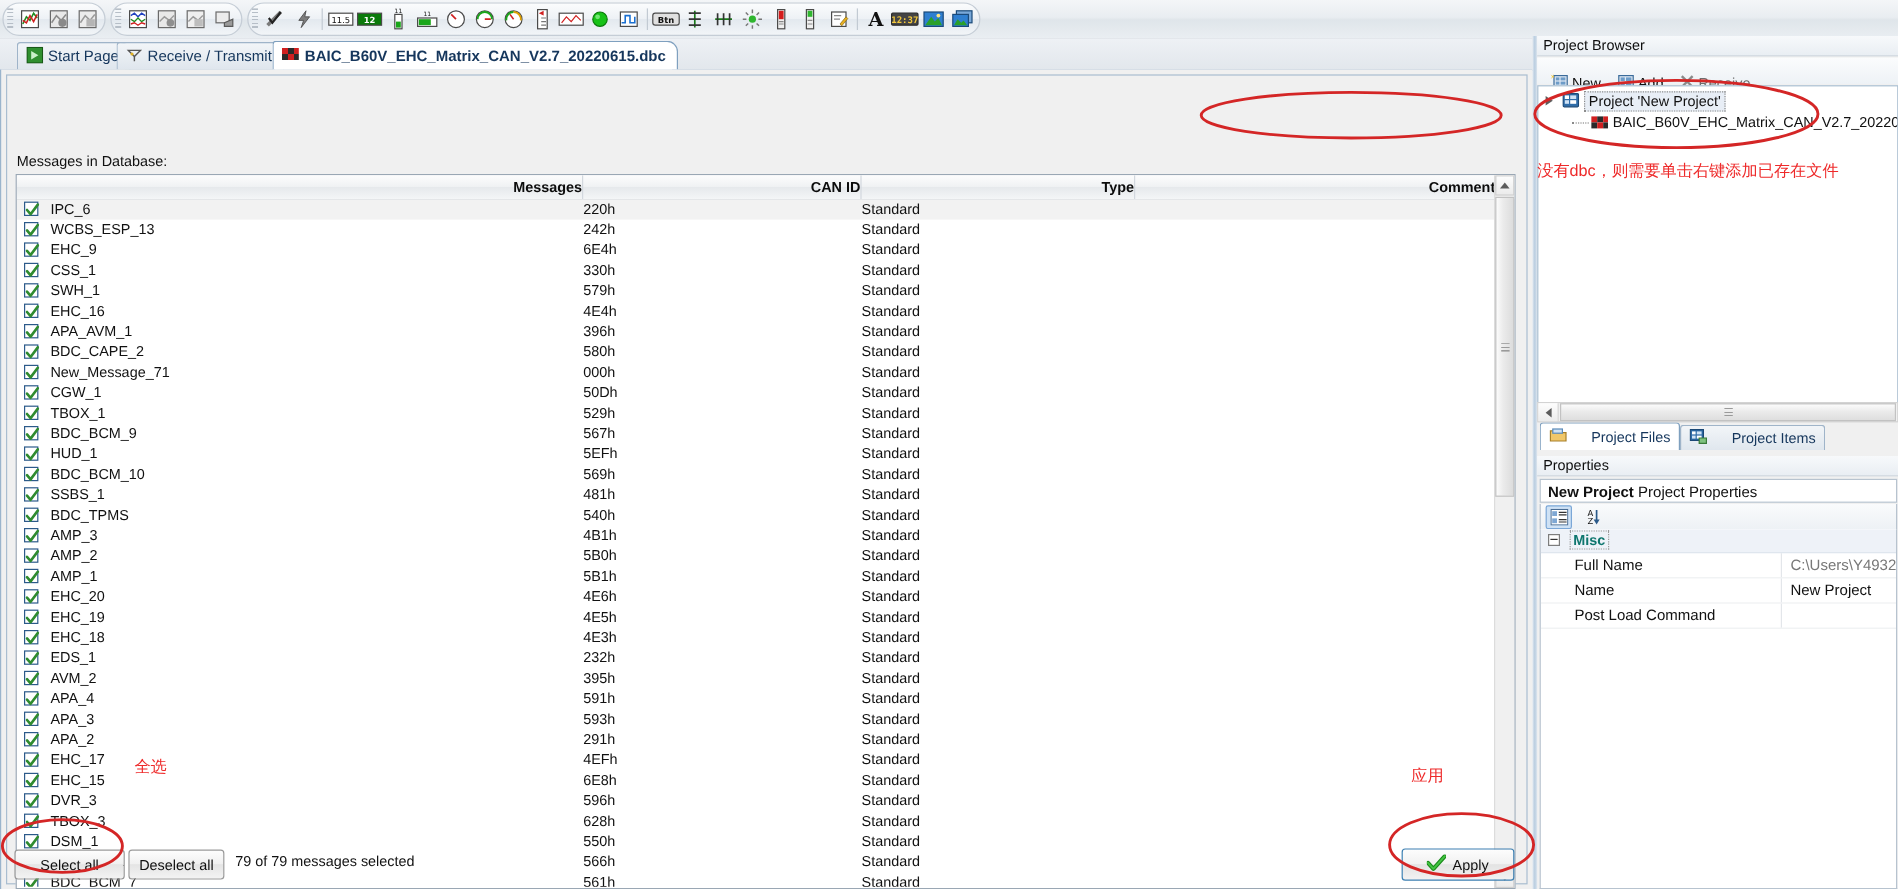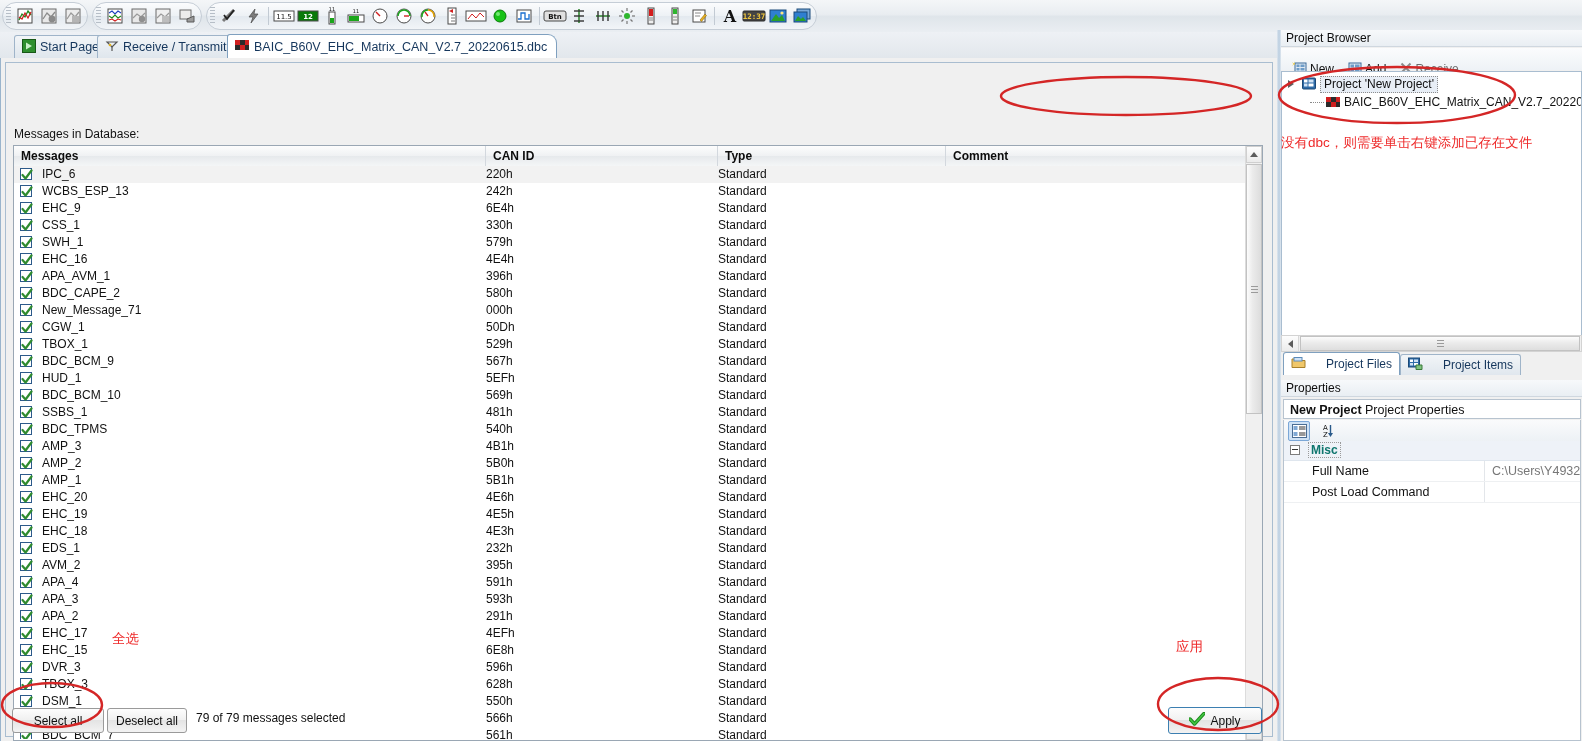--- a/index.html
+++ b/index.html
@@ -41,21 +41,21 @@
     display:flex;align-items:center;gap:4px;
     padding:0 9px 0 7px;
     font-size:12.5px;color:#15365c;white-space:nowrap;
     border:1px solid #9fb4c9;border-bottom:none;
     border-radius:3px 9px 0 0;
     background:linear-gradient(to bottom,#f2f5f8,#dfe6ed);
     cursor:default;
   }
   .tab.active{
     top:2px;height:23px;background:#ffffff;border-color:#7fa0bf;z-index:3;
-    font-weight:normal;
+    font-weight:bold;
   }
   .tabstrip-right{
     position:absolute;right:6px;top:3px;height:20px;display:flex;align-items:center;gap:9px;
     color:#2a2a2a;font-size:13px;
   }
   .tabstrip-right span{cursor:default;}
 
   
   .docpane{
     position:absolute;left:0;top:58px;width:1276px;height:683px;
@@ -64,21 +64,21 @@
   }
   .doc-inner{
     position:absolute;left:4px;top:4px;width:1266px;height:673px;
     background:#f0f0f0;border:1px solid #a9bdd0;
   }
   .lbl-msgs-db{
     position:absolute;left:13px;top:69px;font-size:12px;color:#111;
   }
   .listbox{
     position:absolute;left:12px;top:87px;width:1248px;height:594px;
-    background:#ffffff;border:1px solid #9aa7b4;overflow:hidden;
+    background:#ffffff;border:1px solid #9aa7b4;overflow:hidden;text-align:right;
   }
   .lhdr{
     position:absolute;left:0;top:0;width:1248px;height:20px;
     background:linear-gradient(to bottom,#fdfdfd,#eff1f3 50%,#e6e9ec 51%,#f4f6f7);
     border-bottom:1px solid #c3c9d0;
     font-weight:bold;font-size:12px;color:#0c0c0c;
   }
   .lhdr-cell{position:absolute;top:0;height:20px;line-height:20px;padding-left:7px;
     border-right:1px solid #d3d8de;box-sizing:border-box;overflow:hidden;white-space:nowrap;}
   .rows{
@@ -1080,20 +1080,25 @@
           <i class="minus"></i>
           <span class="lbl">Misc</span>
         </div>
         <div id="prows">
             <div class="prow">
               <span class="pk">Full Name</span>
               <i class="vsep"></i>
               <span class="pv grey">C:\Users\Y4932\</span>
             </div>
             <div class="prow">
+              <span class="pk">Name</span>
+              <i class="vsep"></i>
+              <span class="pv">New Project</span>
+            </div>
+            <div class="prow">
               <span class="pk">Post Load Command</span>
               <i class="vsep"></i>
               <span class="pv"></span>
             </div>
           </div>
       </div>
     </div>
   </div>
 
   <div class="anno" id="anno0" style="left:112px;top:630px;">全选</div>

